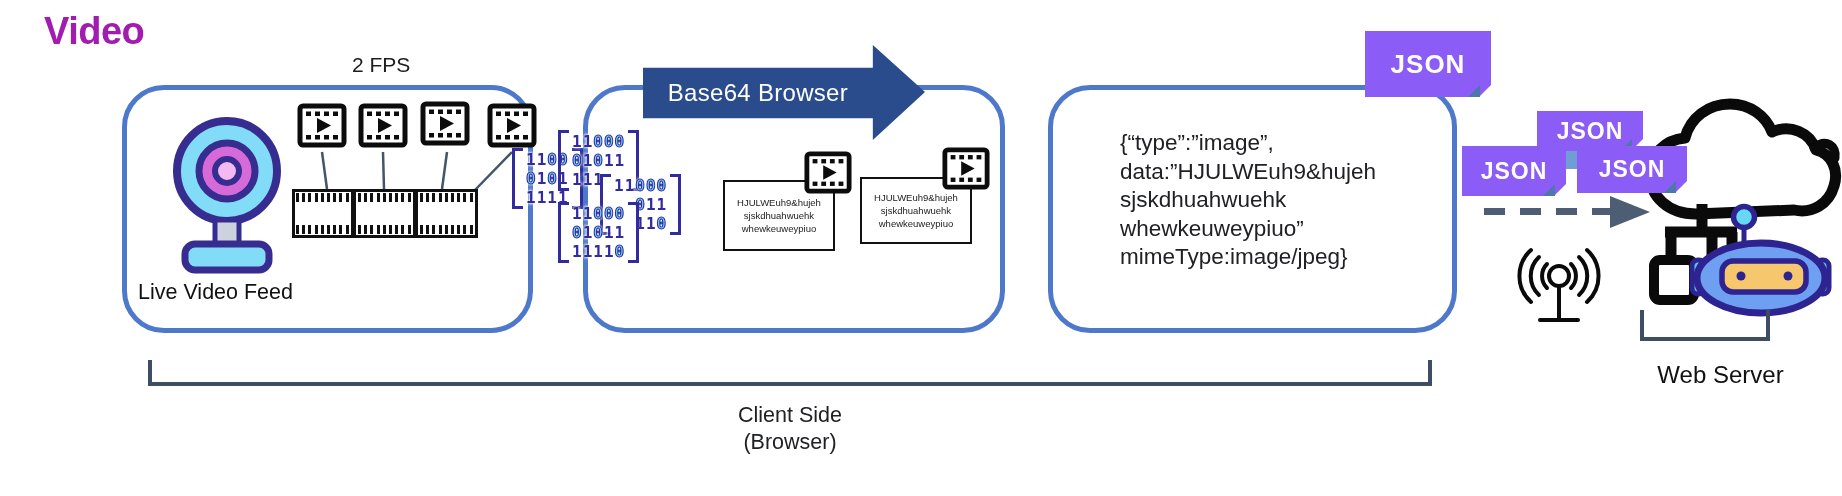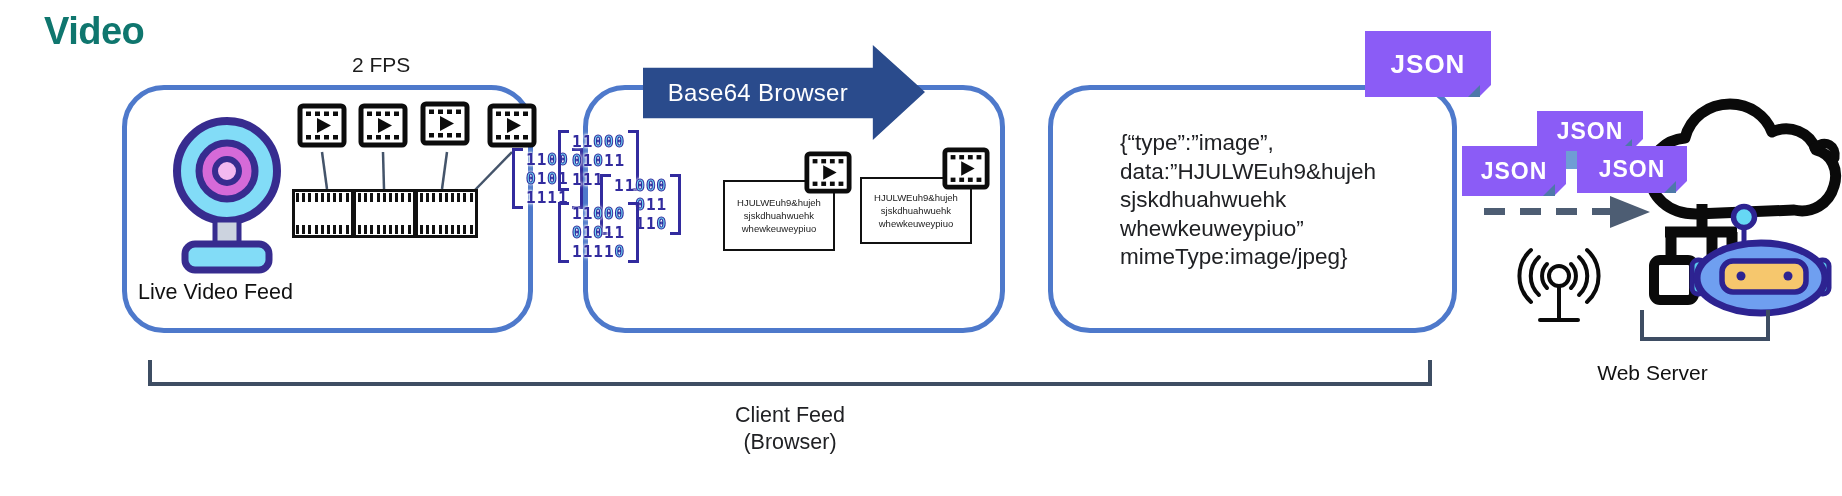--- a/index.html
+++ b/index.html
@@ -1,21 +1,21 @@
 <!DOCTYPE html>
 <html><head>
 <meta charset="utf-8">
 <style>
   html,body{margin:0;padding:0;background:#fff;}
   .stage{position:relative;width:1842px;height:496px;background:#fff;overflow:hidden;
          font-family:"Liberation Sans",sans-serif;color:#1c1c1c;}
   .abs{position:absolute;}
 
   .title{position:absolute;left:44px;top:10px;margin:0;font-size:38px;font-weight:bold;
-         letter-spacing:-0.5px;color:#0f766e;}
+         letter-spacing:-0.5px;color:#a21caf;}
   .fps{position:absolute;left:352px;top:53px;font-size:21px;color:#1c1c1c;}
 
   .pbox{position:absolute;top:85px;height:248px;border:5px solid #4e79cb;border-radius:42px;
         box-sizing:border-box;background:#fff;}
   .box1{left:122px;width:411px;}
   .box2{left:583px;width:422px;}
   .box3{left:1048px;width:409px;}
 
   .film-icon{position:absolute;width:50px;height:45px;}
   .strip{position:absolute;left:292px;top:189px;width:186px;height:49px;border:3px solid #111;
@@ -69,22 +69,22 @@
       background:repeating-linear-gradient(90deg,#4d5d73 0 21px,transparent 21px 36px);z-index:4;}
   .dash-head{position:absolute;left:1610px;top:196px;width:0;height:0;
       border-top:16px solid transparent;border-bottom:16px solid transparent;
       border-left:40px solid #4d5d73;z-index:4;}
 
   .bracket-u{position:absolute;border:4px solid #3e4d63;border-top:none;box-sizing:border-box;}
   .client-bracket{left:148px;top:360px;width:1284px;height:26px;}
   .server-bracket{left:1640px;top:310px;width:130px;height:31px;}
   .client-label{position:absolute;left:640px;top:402px;width:300px;text-align:center;
       font-size:21.5px;line-height:27px;color:#202124;white-space:pre-line;}
-  .server-label{position:absolute;left:1560px;top:361px;width:185px;text-align:center;
-      font-size:21px;color:#111;}
+  .server-label{position:absolute;left:1628px;top:361px;width:185px;text-align:center;
+      font-size:24px;color:#111;}
 </style>
 </head>
 <body>
 
 <div class="stage">
 
   <h1 class="title">Video</h1>
   <div class="fps">2 FPS</div>
 
   <div class="pbox box1"></div>
@@ -302,19 +302,19 @@
       <rect x="54" y="168" width="13" height="34" rx="6" fill="#58c8ec" stroke="#2d2391" stroke-width="5"></rect>
       <rect x="178" y="168" width="13" height="34" rx="6" fill="#58c8ec" stroke="#2d2391" stroke-width="5"></rect>
       <ellipse cx="123" cy="186" rx="64" ry="35" fill="#6f9ff0" stroke="#2d2391" stroke-width="7"></ellipse>
       <rect x="84" y="169" width="84" height="31" rx="11" fill="#f6c76d" stroke="#2d2391" stroke-width="5.5"></rect>
       <circle cx="103" cy="184" r="4.5" fill="#2d2391"></circle>
       <circle cx="150" cy="184" r="4.5" fill="#2d2391"></circle>
     </g>
   </svg>
 
   <div class="bracket-u client-bracket"></div>
-  <div class="client-label">Client Feed
+  <div class="client-label">Client Side
 (Browser)</div>
 
   <div class="bracket-u server-bracket"></div>
   <div class="server-label">Web Server</div>
 
 </div>
 
 </body></html>

